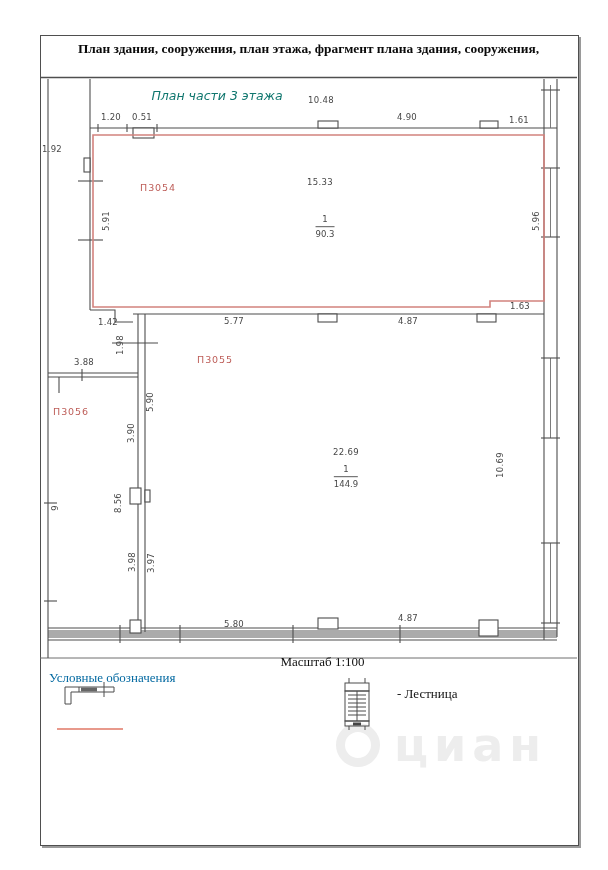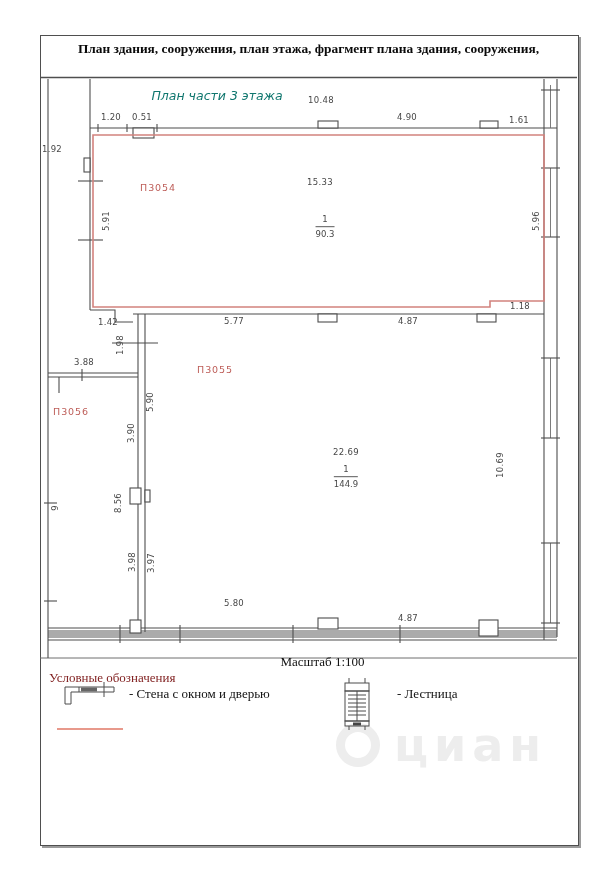--- a/index.html
+++ b/index.html
@@ -19,21 +19,21 @@
        font:8.5px/1 "DejaVu Sans",sans-serif;color:#474747;letter-spacing:.3px;}
   .dim.rot{transform:translate(-50%,-50%) rotate(-90deg);}
   .rlabel{position:absolute;z-index:3;transform:translate(-50%,-50%);white-space:nowrap;
           font:9.5px/1 "DejaVu Sans",sans-serif;color:#bd5c57;letter-spacing:.9px;text-align:center;}
   .frac{position:absolute;z-index:3;transform:translate(-50%,-50%);text-align:center;
         font:8.5px/1.45 "DejaVu Sans",sans-serif;color:#474747;}
   .frac .num{display:block;border-bottom:1px solid #5a5a5a;padding:0 6px 1px;}
   .frac .den{display:block;padding-top:1px;}
   .scale{position:absolute;left:40px;top:654px;width:565px;text-align:center;z-index:3;
          font:13px "Liberation Serif",serif;color:#111;}
-  .legend-h{position:absolute;left:49px;top:670px;z-index:3;font:13px "Liberation Serif",serif;color:#7f1d1d;}
+  .legend-h{position:absolute;left:49px;top:670px;z-index:3;font:13px "Liberation Serif",serif;color:#0369a1;}
   .legend-t{position:absolute;z-index:3;font:13px/1.25 "Liberation Serif",serif;color:#111;}
 </style>
 </head>
 <body>
 
 <div class="canvas">
 
   <div class="page"></div>
 
   <div class="watermark">
@@ -162,45 +162,44 @@
   <div class="dim" style="left:321px;top:100px">10.48</div>
   <div class="dim" style="left:407px;top:117px">4.90</div>
   <div class="dim" style="left:519px;top:120px">1.61</div>
   <div class="dim" style="left:52px;top:149px">1.92</div>
   <div class="dim" style="left:320px;top:182px">15.33</div>
   <div class="dim rot" style="left:106px;top:221px">5.91</div>
   <div class="dim rot" style="left:536px;top:221px">5.96</div>
   <div class="dim" style="left:108px;top:322px">1.42</div>
   <div class="dim" style="left:234px;top:321px">5.77</div>
   <div class="dim" style="left:408px;top:321px">4.87</div>
-  <div class="dim" style="left:520px;top:306px">1.18</div>
+  <div class="dim" style="left:520px;top:306px">1.63</div>
   <div class="dim rot" style="left:120px;top:345px">1.98</div>
   <div class="dim" style="left:84px;top:362px">3.88</div>
   <div class="dim rot" style="left:150px;top:402px">5.90</div>
   <div class="dim rot" style="left:131px;top:433px">3.90</div>
   <div class="dim rot" style="left:118px;top:503px">8.56</div>
   <div class="dim rot" style="left:132px;top:562px">3.98</div>
   <div class="dim rot" style="left:151px;top:563px">3.97</div>
   <div class="dim rot" style="left:55px;top:508px">9</div>
   <div class="dim" style="left:346px;top:452px">22.69</div>
   <div class="dim rot" style="left:500px;top:465px">10.69</div>
-  <div class="dim" style="left:234px;top:603px">5.80</div>
+  <div class="dim" style="left:234px;top:624px">5.80</div>
   <div class="dim" style="left:408px;top:618px">4.87</div>
 
   <div class="rlabel" style="left:158px;top:188px">П3054</div>
-  <div class="rlabel" style="left:215px;top:370px">П3055</div>
+  <div class="rlabel" style="left:215px;top:360px">П3055</div>
   <div class="rlabel" style="left:71px;top:412px">П3056</div>
 
   <div class="frac" style="left:325px;top:227px">
     <span class="num">1</span>
     <span class="den">90.3</span>
   </div>
   <div class="frac" style="left:346px;top:477px">
     <span class="num">1</span>
     <span class="den">144.9</span>
   </div>
 
   <div class="scale">Масштаб 1:100</div>
   <div class="legend-h">Условные обозначения</div>
-  <div class="legend-t" style="left:129px;top:686px">- Стена с окном и дверью</div>
   <div class="legend-t" style="left:397px;top:686px">- Лестница</div>
 
 </div>
 
 </body></html>

